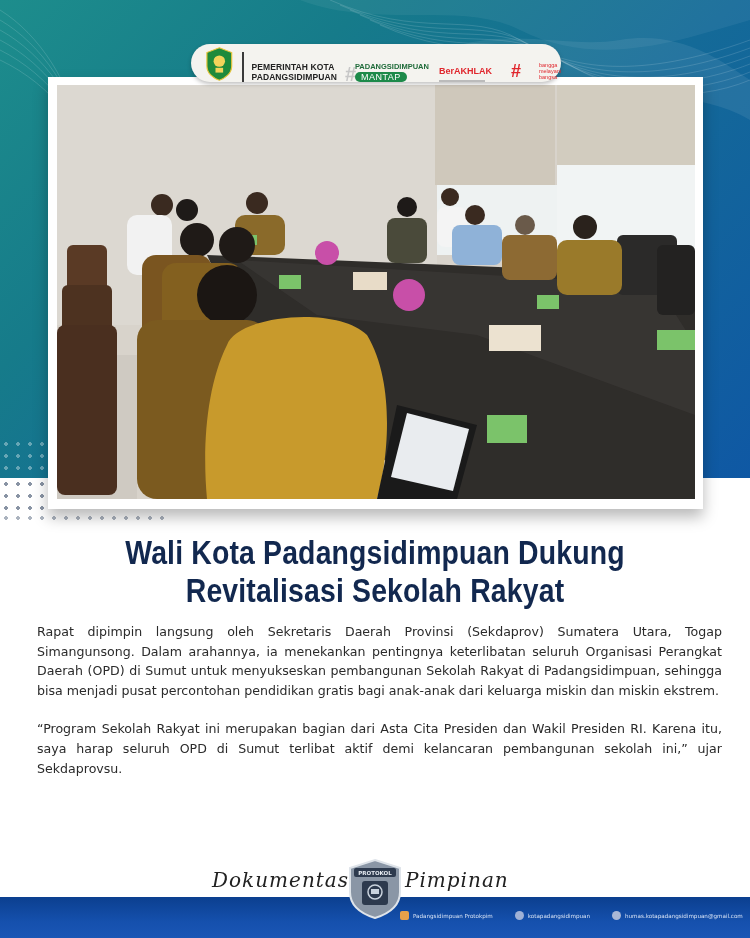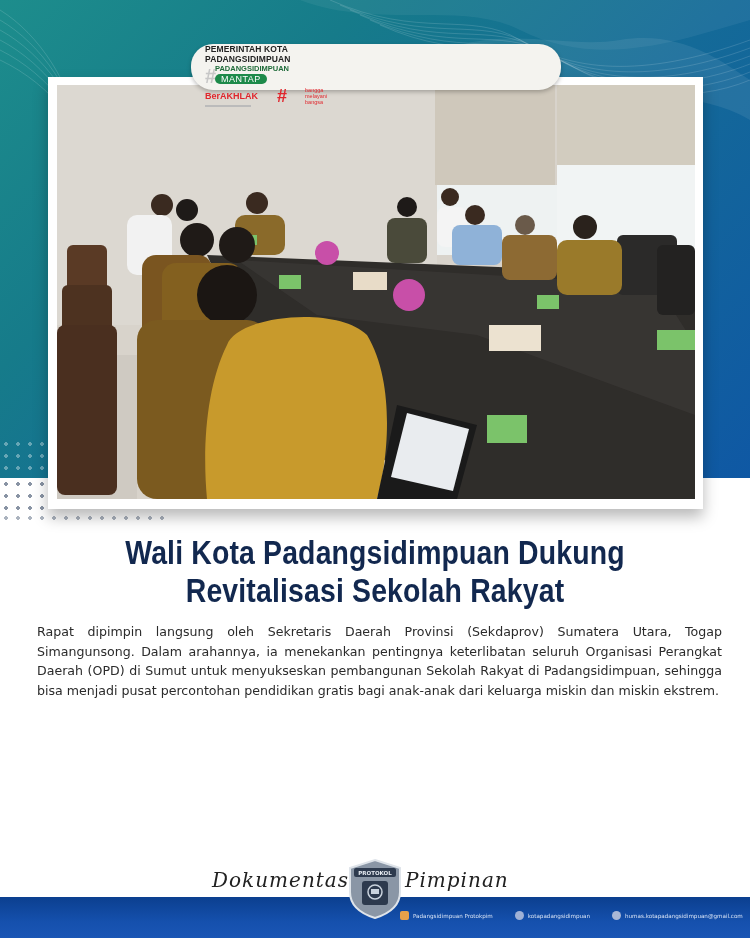--- a/index.html
+++ b/index.html
@@ -33,26 +33,25 @@
     box-shadow: 0 8px 14px rgba(0,0,0,0.28);
   }
   .photo {
     position: absolute; left: 9px; top: 8px; width: 638px; height: 414px;
     overflow: hidden;
     background: #d6d1c9;
   }
 
   
   .logo-pill {
-    position: absolute; left: 191px; top: 44px; width: 370px; height: 46px;
+    position: absolute; left: 191px; top: 44px; width: 370px; height: 38px;
     background: #f4f3ef; border-radius: 22px;
     box-shadow: 0 2px 4px rgba(0,0,0,0.25);
-    display: flex; align-items: flex-start; padding-left: 14px;
+    display: flex; align-items: flex-end; padding-left: 14px;
     z-index: 5;
-    flex-direction: column;
   }
   .emblem { width: 30px; height: 36px; margin-right: 8px; }
   .divider-v { width: 2px; height: 30px; background: #3a3a3a; margin-right: 8px; }
   .gov-text {
     font-family: "Liberation Sans", sans-serif; font-weight: bold;
     font-size: 8.5px; line-height: 10px; color: #222; letter-spacing: 0.1px;
     margin-right: 8px; white-space: nowrap;
   }
   .mantap { display: flex; flex-direction: column; align-items: flex-start; margin-right: 10px; position: relative; padding-left: 10px; }
   .mantap .hash { position: absolute; left: 0; top: 0; font-size: 20px; color: #c7c7c7; font-weight: bold; line-height: 24px; font-family: "Liberation Sans", sans-serif; }
@@ -237,20 +236,21 @@
   </div>
 </div>
 
 <h1 class="title">
   <span>Wali Kota Padangsidimpuan Dukung</span>
   <span>Revitalisasi Sekolah Rakyat</span>
 </h1>
 
 <div class="body-text">
   <p>Rapat dipimpin langsung oleh Sekretaris Daerah Provinsi (Sekdaprov) Sumatera Utara, Togap Simangunsong. Dalam arahannya, ia menekankan pentingnya keterlibatan seluruh Organisasi Perangkat Daerah (OPD) di Sumut untuk menyukseskan pembangunan Sekolah Rakyat di Padangsidimpuan, sehingga bisa menjadi pusat percontohan pendidikan gratis bagi anak-anak dari keluarga miskin dan miskin ekstrem.</p>
+  <p>“Program Sekolah Rakyat ini merupakan bagian dari Asta Cita Presiden dan Wakil Presiden RI. Karena itu, saya harap seluruh OPD di Sumut terlibat aktif demi kelancaran pembangunan sekolah ini,” ujar Sekdaprovsu.</p>
 </div>
 
 <div class="sig-left">Dokumentasi</div>
 <div class="sig-right">Pimpinan</div>
 
 <div class="footer-bar"></div>
 
 <svg class="badge-logo" viewBox="0 0 58 62">
   <path d="M29 2 L54 10 L54 34 C54 48 42 56 29 60 C16 56 4 48 4 34 L4 10 Z" fill="#8a96a6" stroke="#dfe4ea" stroke-width="2"></path>
   <rect x="8" y="10" width="42" height="9" rx="2" fill="#2d3a4e"></rect>

